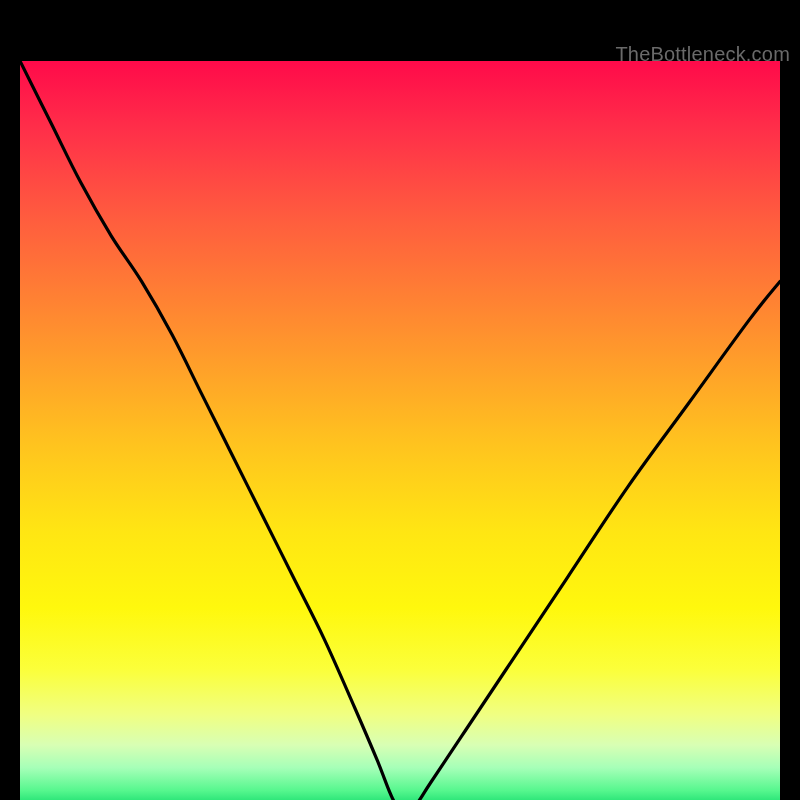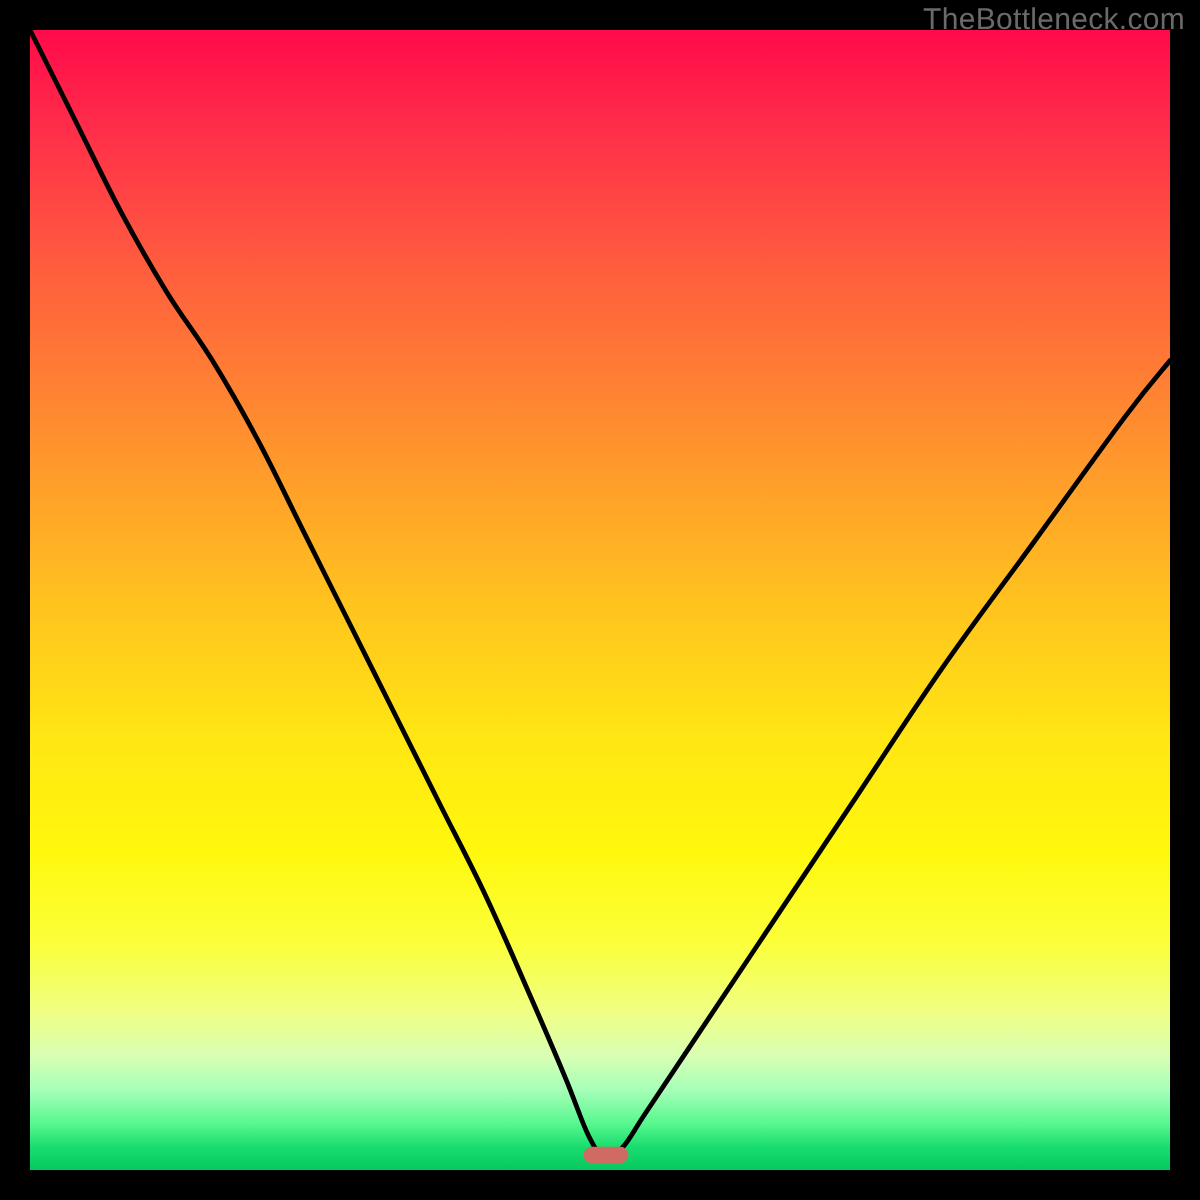--- a/index.html
+++ b/index.html
@@ -9,20 +9,21 @@
     height: 800px;
     background: #000;
     font-family: Arial, Helvetica, sans-serif;
     overflow: hidden;
   }
   .frame {
     position: relative;
     width: 800px;
     height: 592px;
     background: #000;
+    margin-top: 41px;
   }
   .plot {
     position: absolute;
     left: 20px;
     top: 20px;
     width: 760px;
     height: 760px;
     overflow: hidden;
   }
   .gradient {

